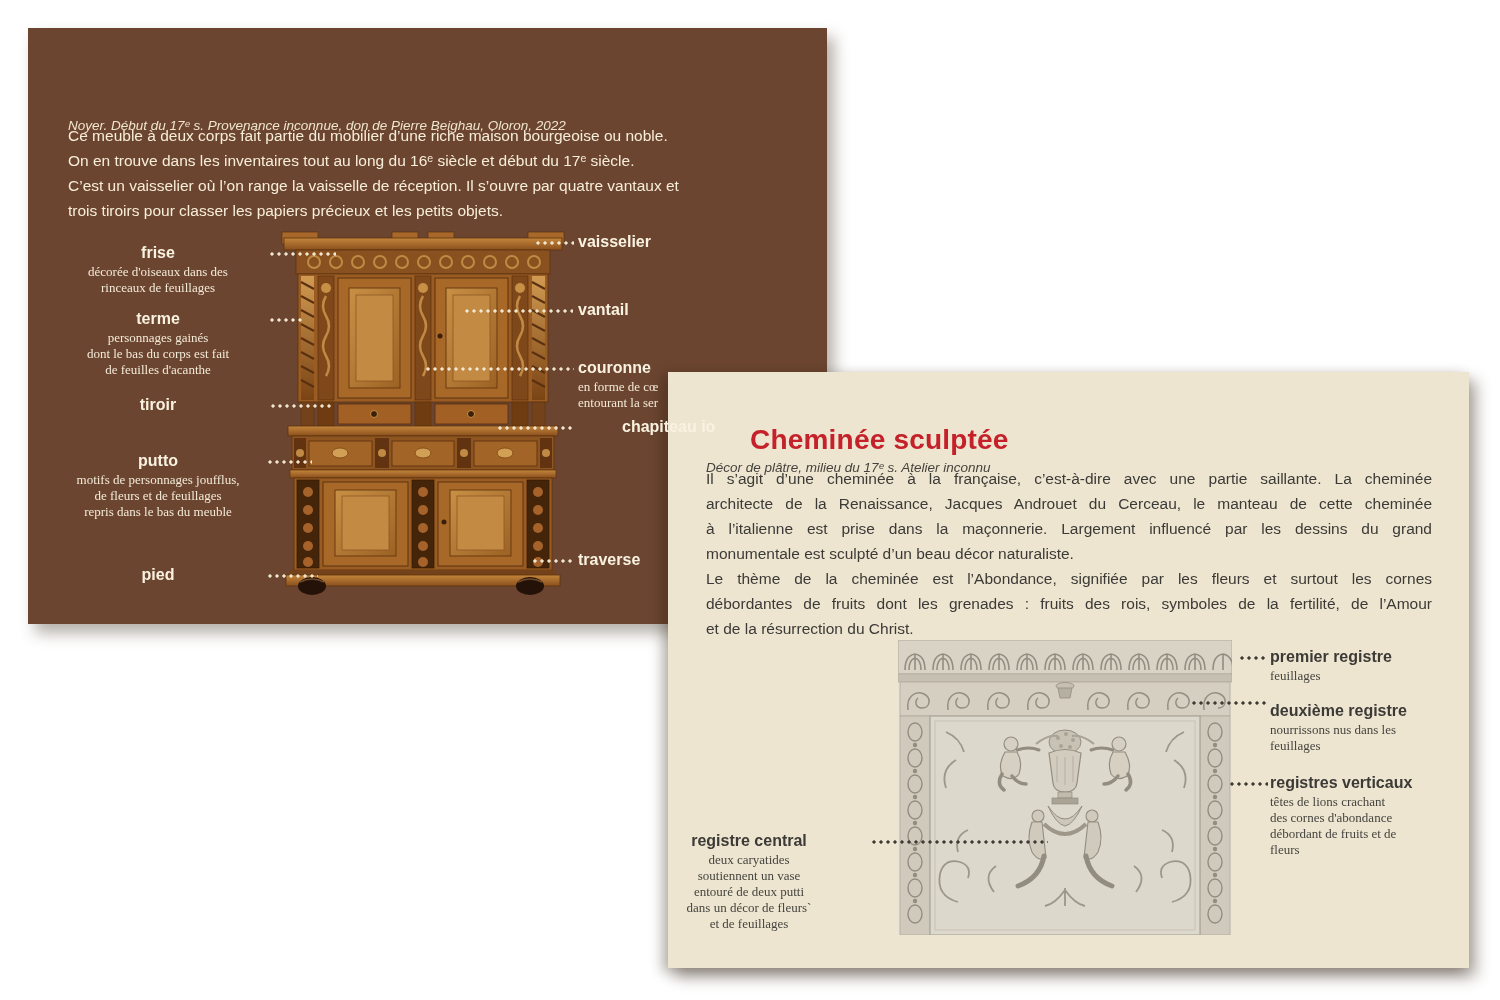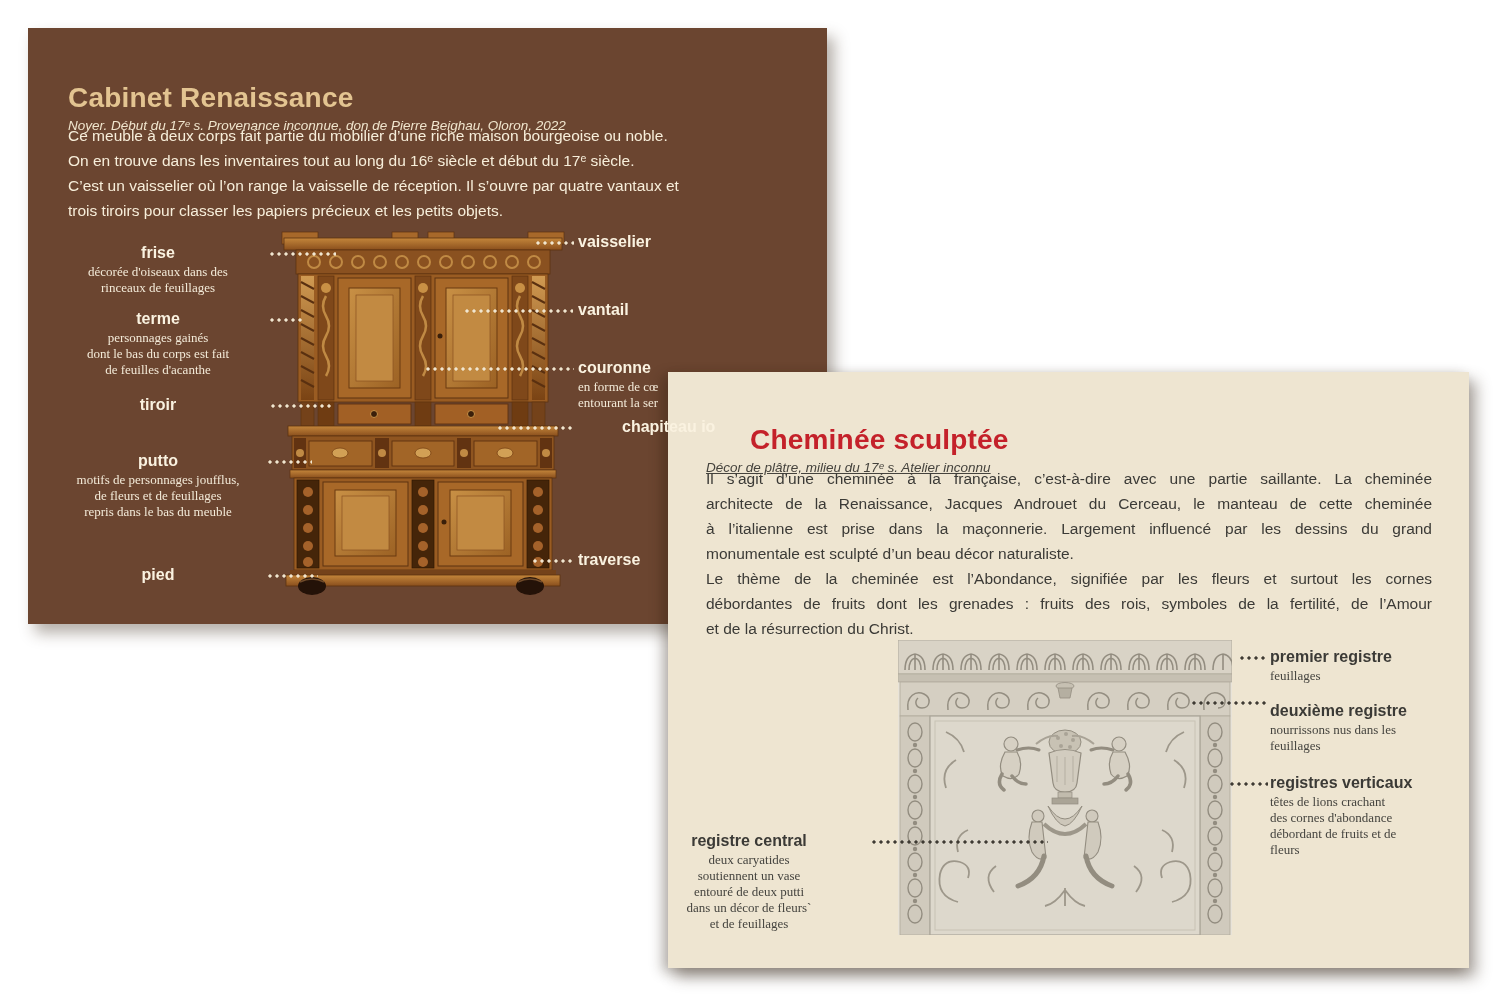--- a/index.html
+++ b/index.html
@@ -8,21 +8,21 @@
   .panel{position:absolute;}
   .panel.brown{left:28px;top:28px;width:799px;height:596px;background:#6b4530;
                box-shadow:7px 9px 14px rgba(60,45,30,.38);}
   .panel.cream{left:668px;top:372px;width:801px;height:596px;background:#eee5d1;
                box-shadow:7px 9px 14px rgba(60,45,30,.42),-6px 4px 12px rgba(40,25,12,.30);}
   .ttl{position:absolute;font-weight:700;font-size:28px;line-height:30px;letter-spacing:.2px;white-space:nowrap;}
   .brown .ttl{left:40px;top:36px;color:#e3c491;}
   .cream .ttl{left:38px;top:34px;color:#c4212a;margin-left:44px;}
   .sub{position:absolute;font-style:italic;font-size:13.5px;line-height:16px;white-space:nowrap;}
   .brown .sub{left:40px;top:76px;color:#f0e5cd;}
-  .cream .sub{left:38px;top:74px;color:#45433d;text-decoration:underline;}
+  .cream .sub{left:38px;top:74px;color:#45433d;}
   .bodytxt{position:absolute;font-size:15.5px;line-height:25px;}
   .brown .bodytxt{left:40px;top:95px;color:#f7eeda;}
   .cream .bodytxt{left:38px;top:94px;width:726px;color:#3b3a36;}
   .bodytxt .bl{white-space:nowrap;height:25px;}
   .cream .bodytxt .bl{white-space:normal;}
   .cream .bodytxt .bl.just{text-align:justify;text-align-last:justify;}
   .lbl{position:absolute;}
   .lbl .term{font-weight:700;font-size:16px;line-height:19px;white-space:nowrap;}
   .brown .lbl .term{color:#faf2e0;}
   .cream .lbl .term{color:#3b3a36;}
@@ -37,21 +37,20 @@
   .ldr.dark{background-image:radial-gradient(circle at 2px 2px,#3e3a33 1.5px,rgba(0,0,0,0) 1.7px);}
   .illus{position:absolute;z-index:1;}
   .lbl{z-index:2;}
 </style>
 </head>
 <body>
 
 <div id="stage">
 
   <section class="panel brown">
-    <h1 class="ttl">Cabinet Renaissance</h1>
     <p class="sub">Noyer. Début du 17ᵉ s. Provenance inconnue, don de Pierre Beighau, Oloron, 2022</p>
 
     <div class="bodytxt">
       <div class="bl">Ce meuble à deux corps fait partie du mobilier d’une riche maison bourgeoise ou noble.</div>
       <div class="bl">On en trouve dans les inventaires tout au long du 16ᵉ siècle et début du 17ᵉ siècle.</div>
       <div class="bl">C’est un vaisselier où l’on range la vaisselle de réception. Il s’ouvre par quatre vantaux et</div>
       <div class="bl">trois tiroirs pour classer les papiers précieux et les petits objets.</div>
     </div>
 
     <svg class="illus" style="left:250px;top:196px;" width="290" height="372" viewBox="0 0 290 372">

